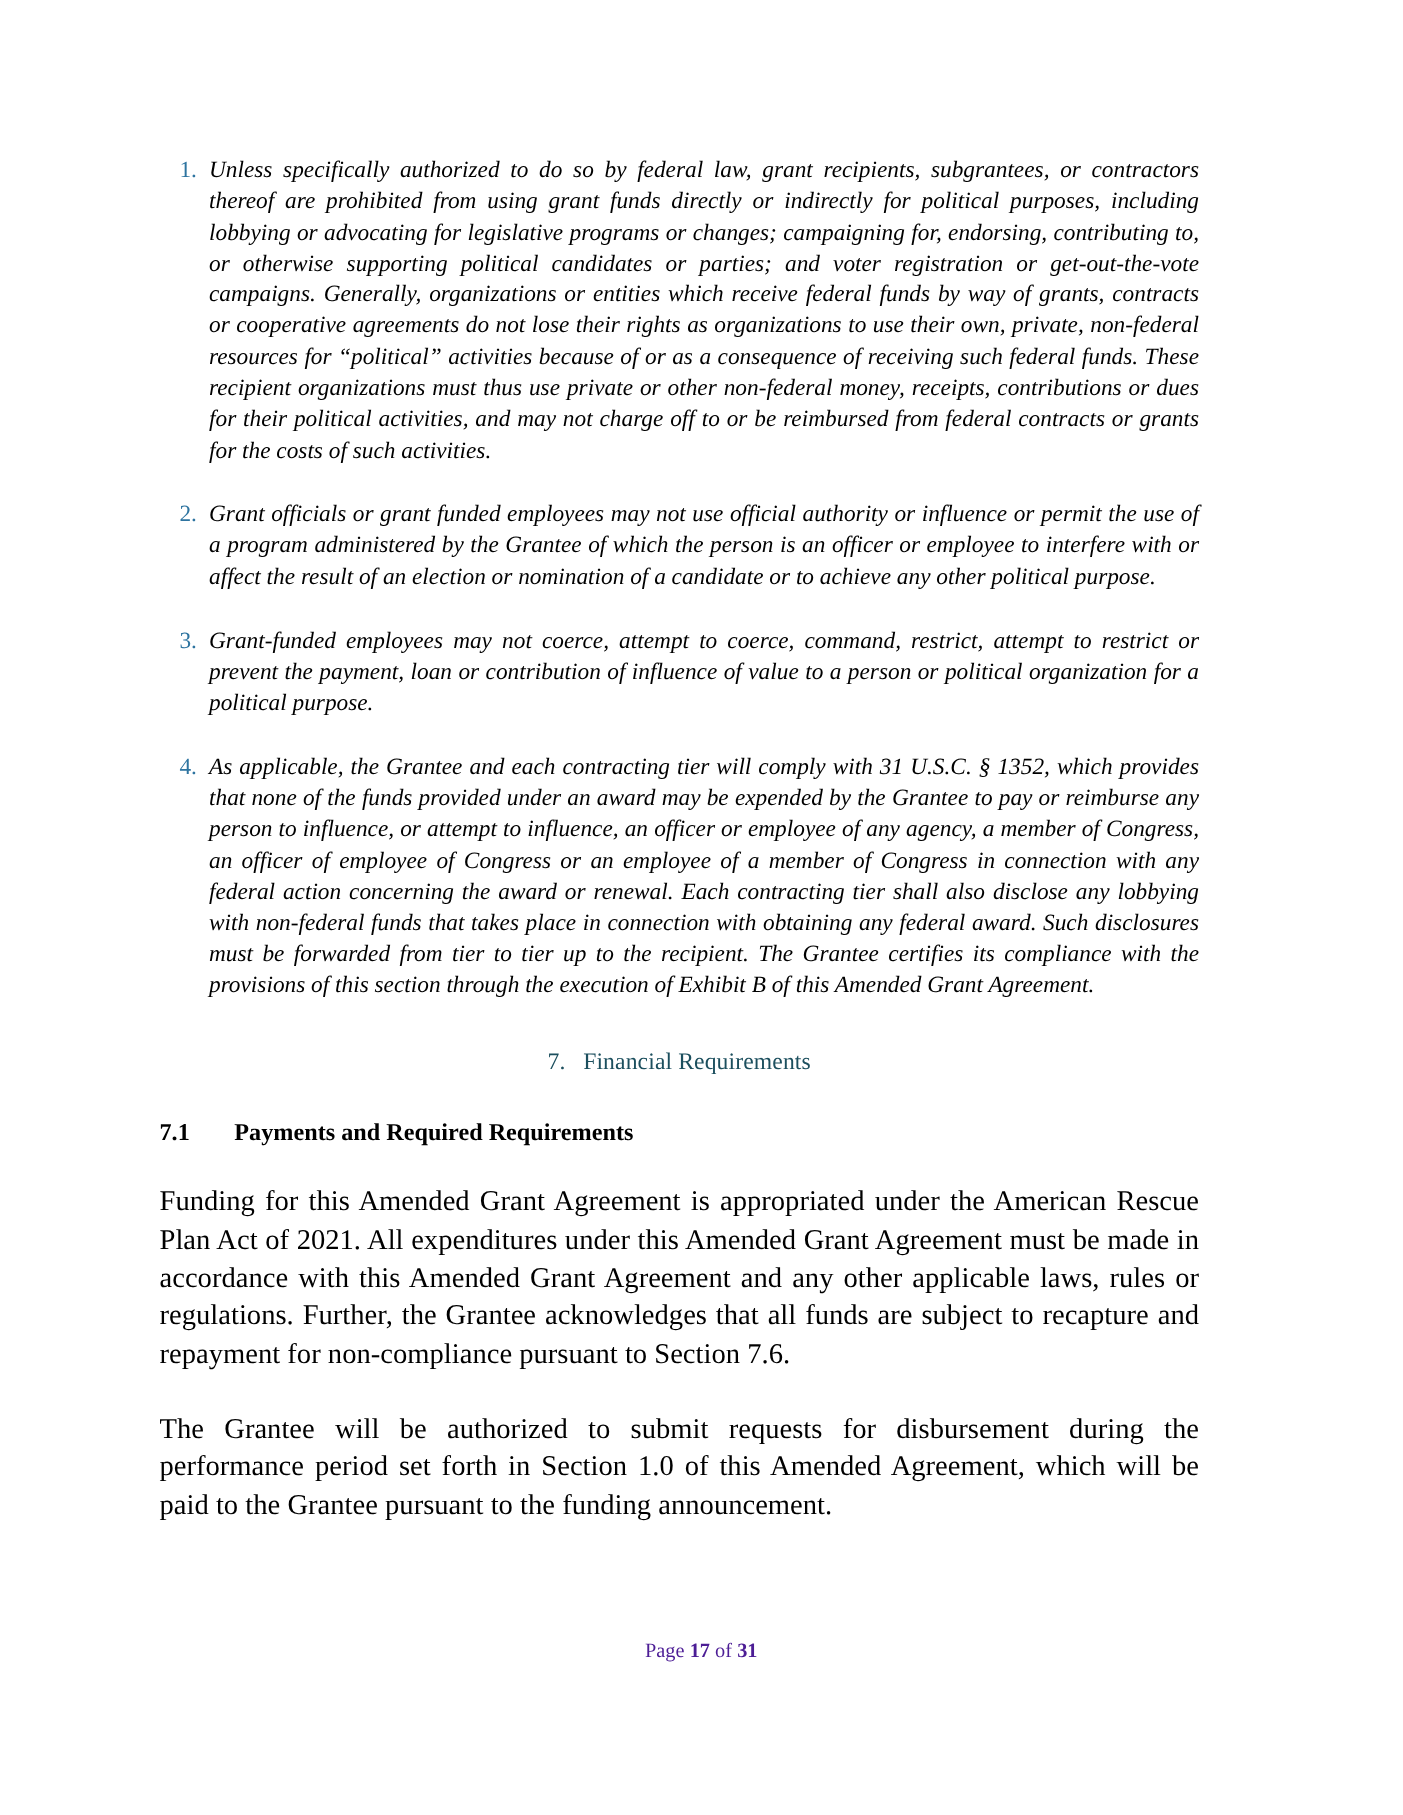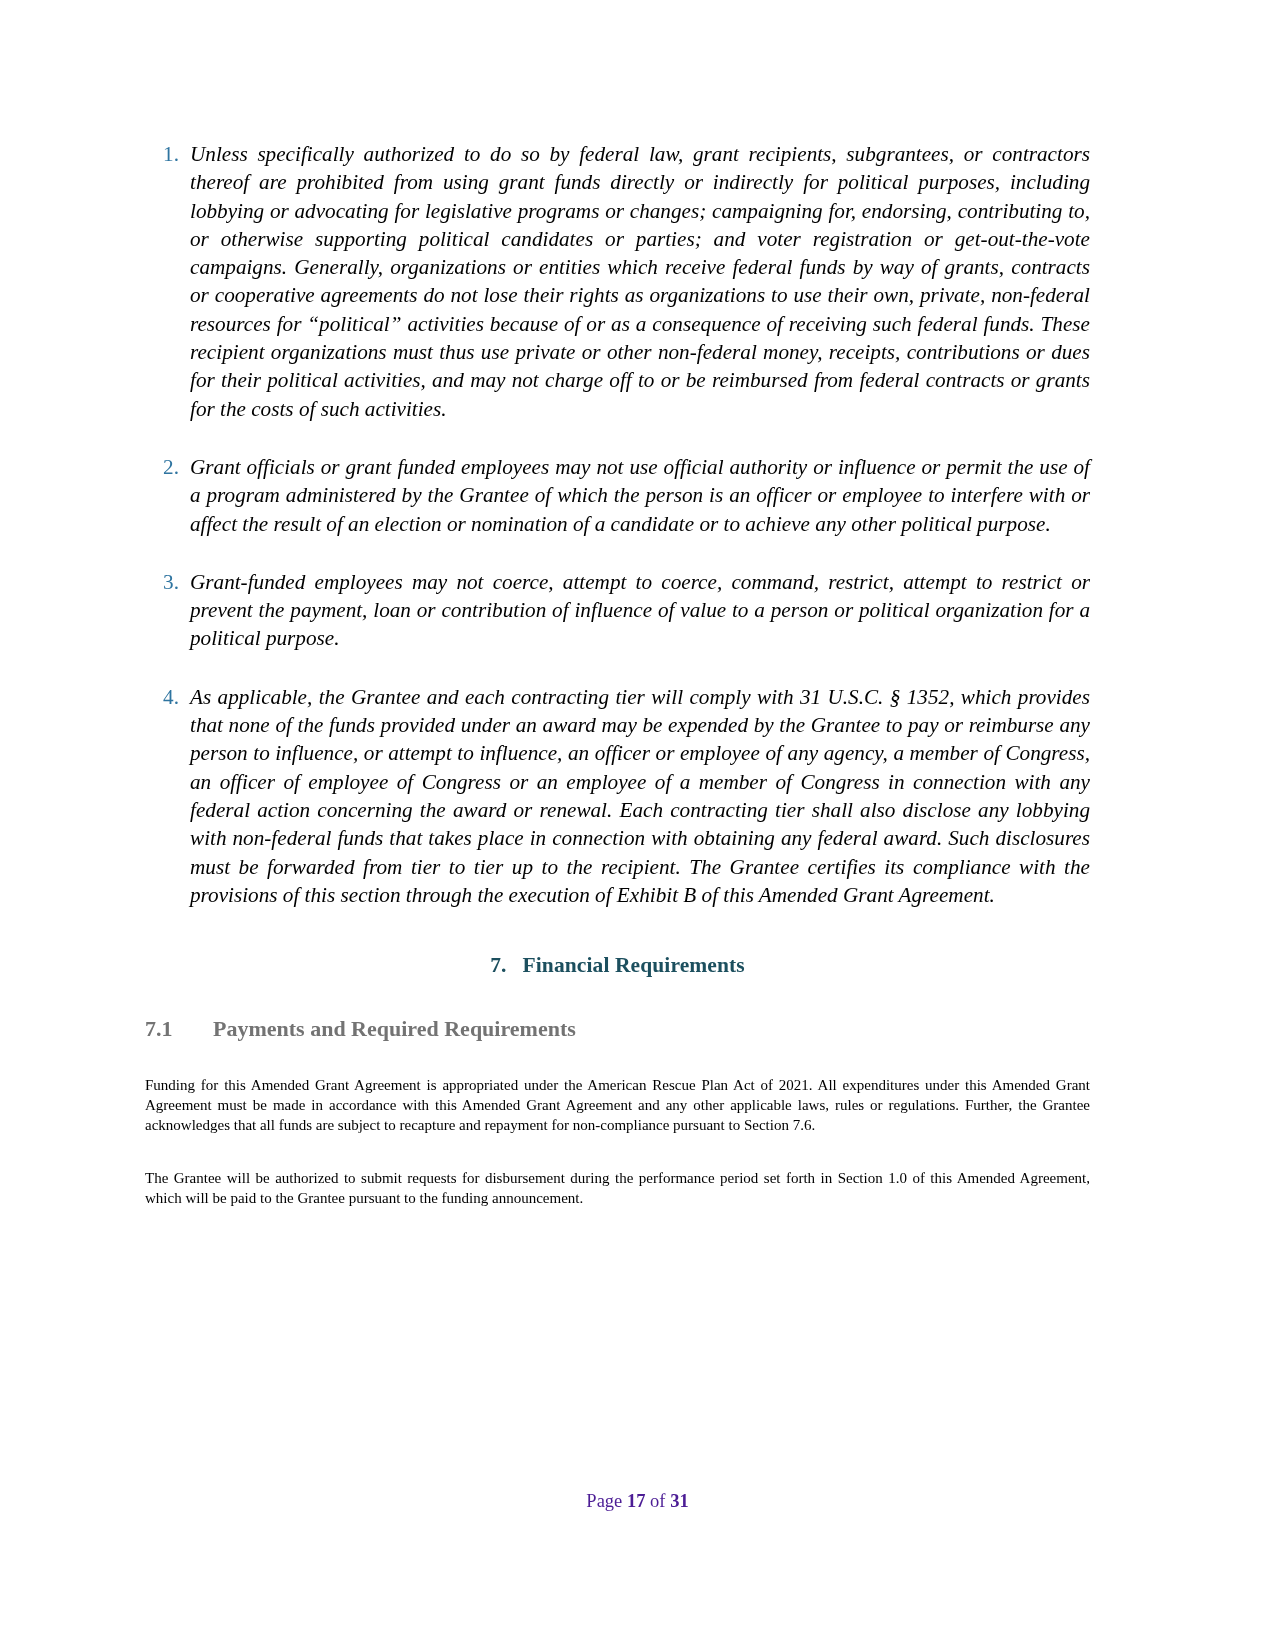--- a/index.html
+++ b/index.html
@@ -53,45 +53,45 @@
     line-height: 1.335;
   }
   .num-text {
     display: block;
     font-style: italic;
   }
 
   
   .section-heading {
     text-align: center;
-    font-weight: bold;
+    font-weight: normal;
     color: #1c4f5e;
     font-size: 21.5px;
     margin: 44px 0 0 0;
     letter-spacing: 0.1px;
   }
   .section-heading .sec-num {
     margin-right: 16px;
   }
 
   
   .sub-heading {
-    color: #737373;
+    color: #000000;
     font-size: 22px;
     margin: 38px 0 0 0;
     display: flex;
   }
   .sub-heading .sub-num {
     width: 68px;
     flex: 0 0 68px;
   }
 
   
   .body-para {
-    font-size: 15px;
+    font-size: 26px;
     line-height: 1.335;
     text-align: justify;
     text-justify: inter-word;
     margin: 33px 0 0 0;
     -webkit-hyphens: none;
     hyphens: none;
   }
 
   
   .page-footer {

